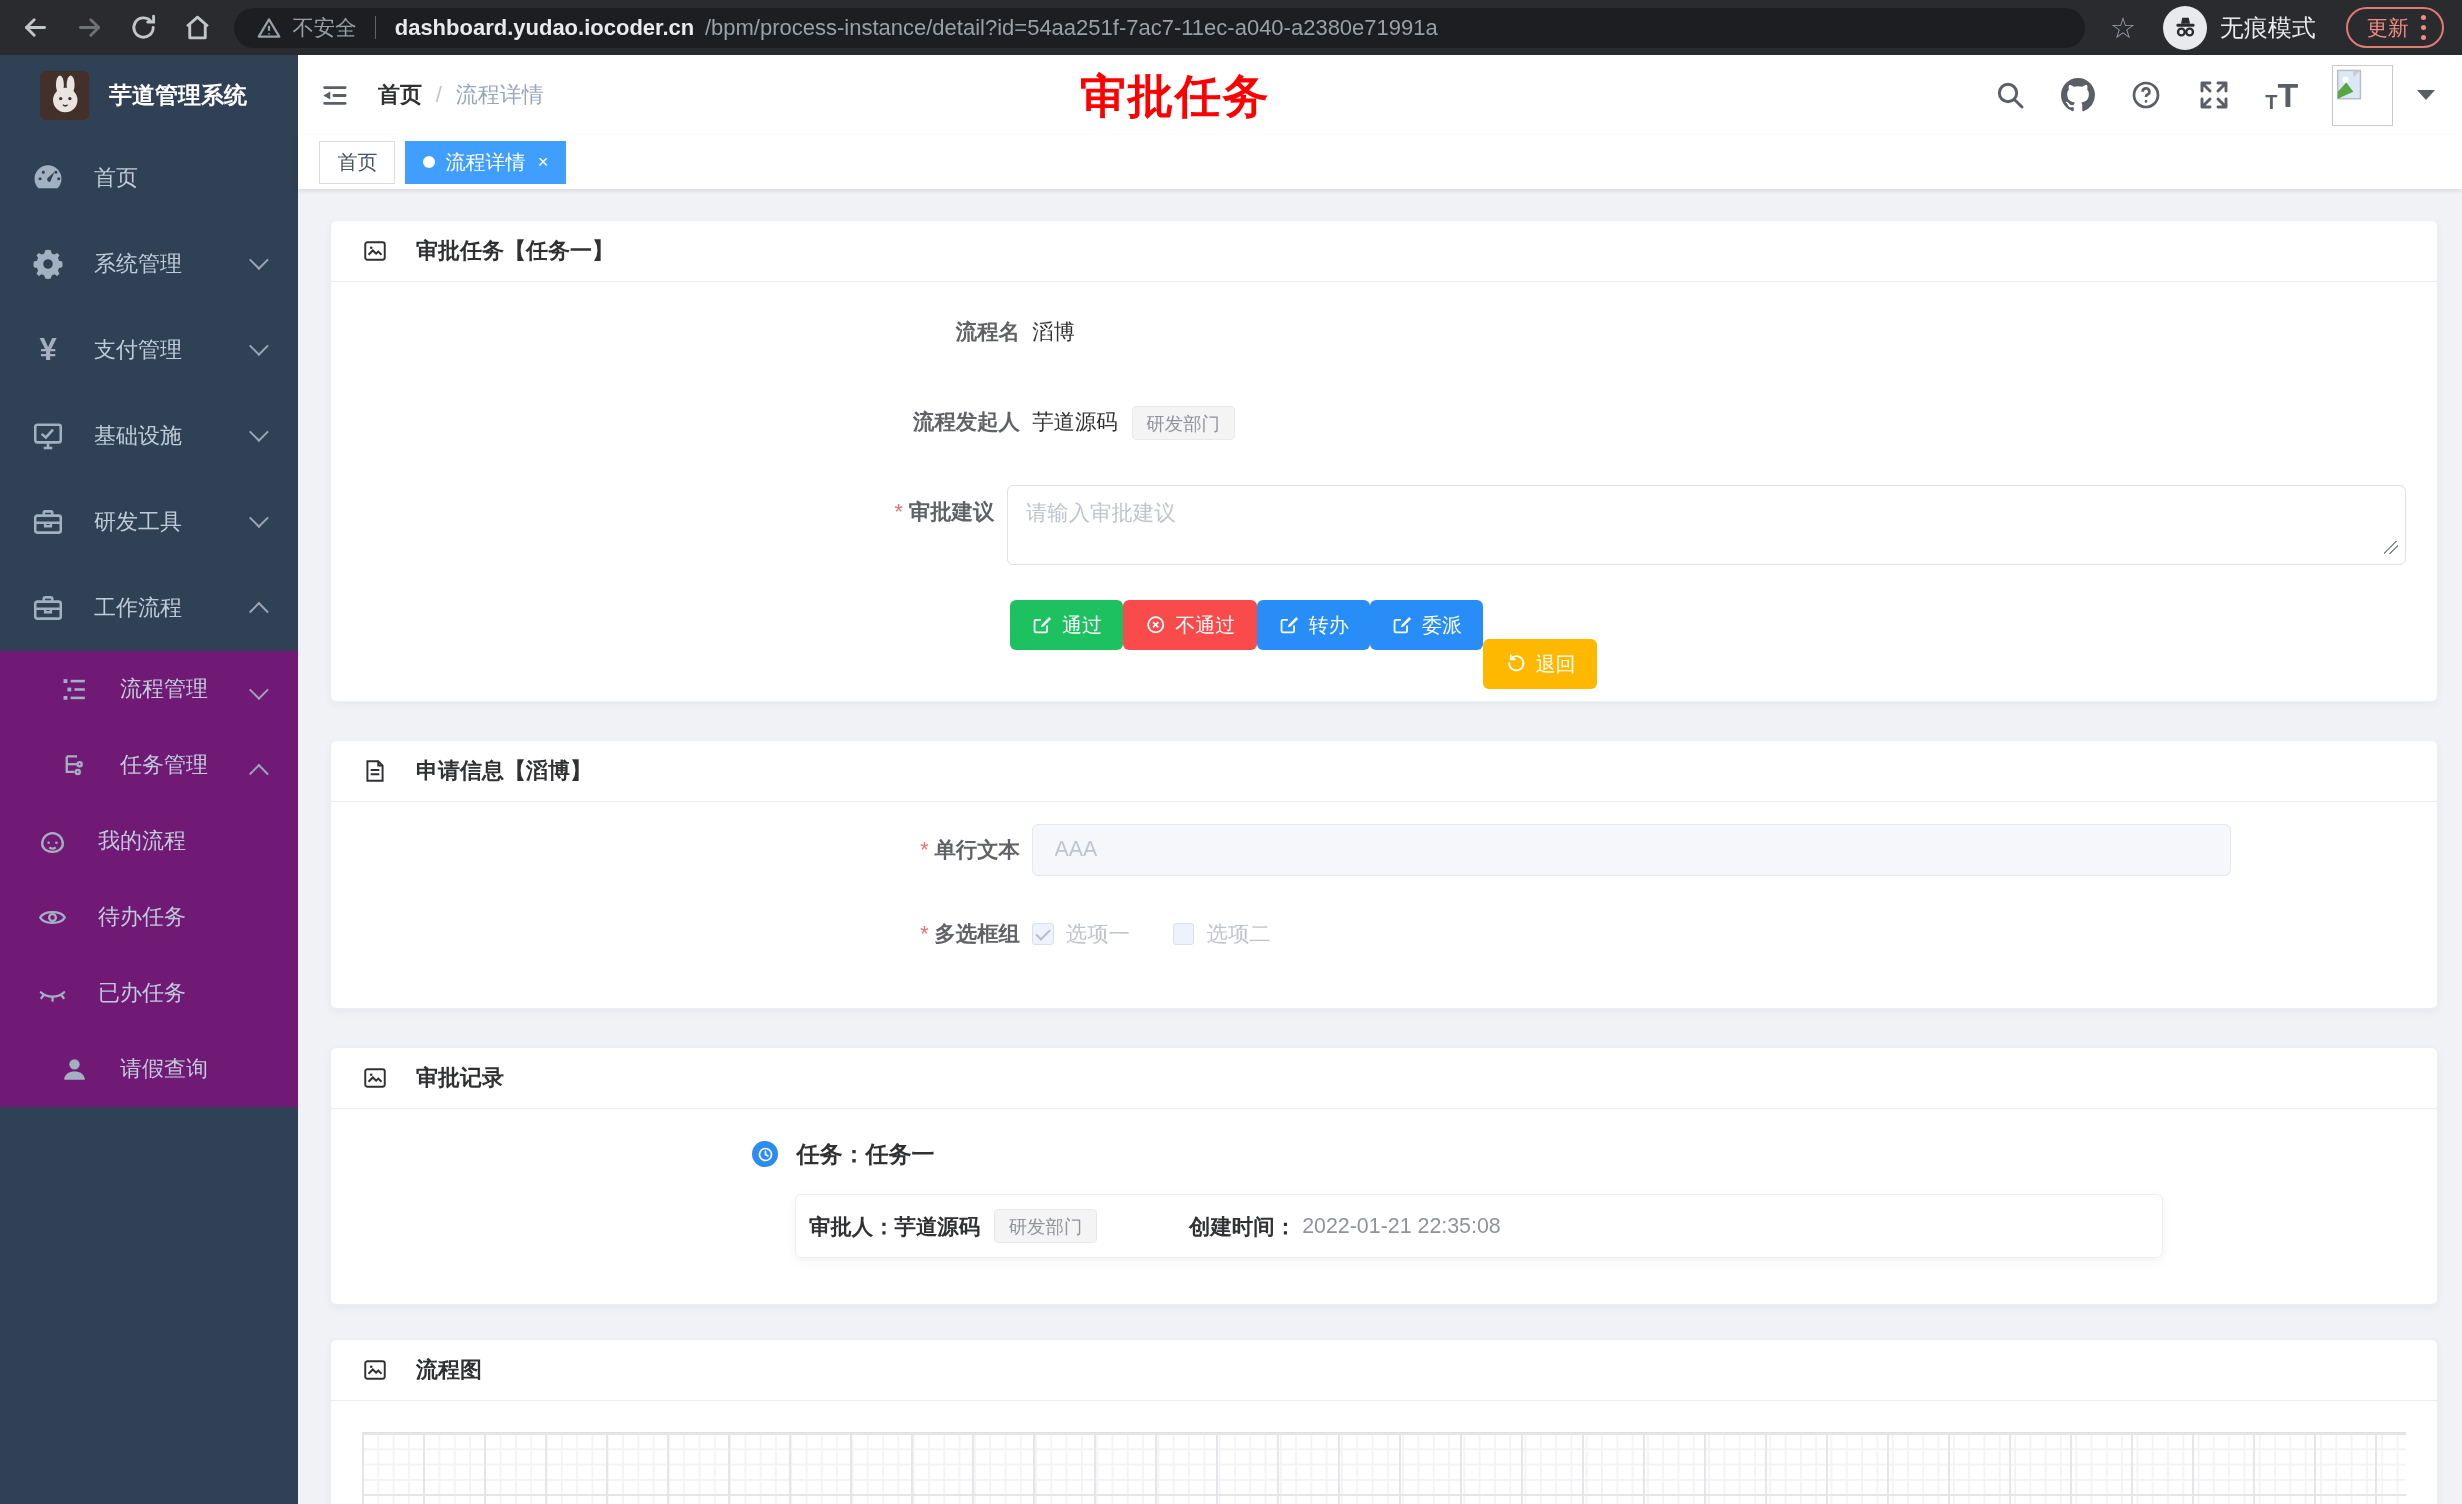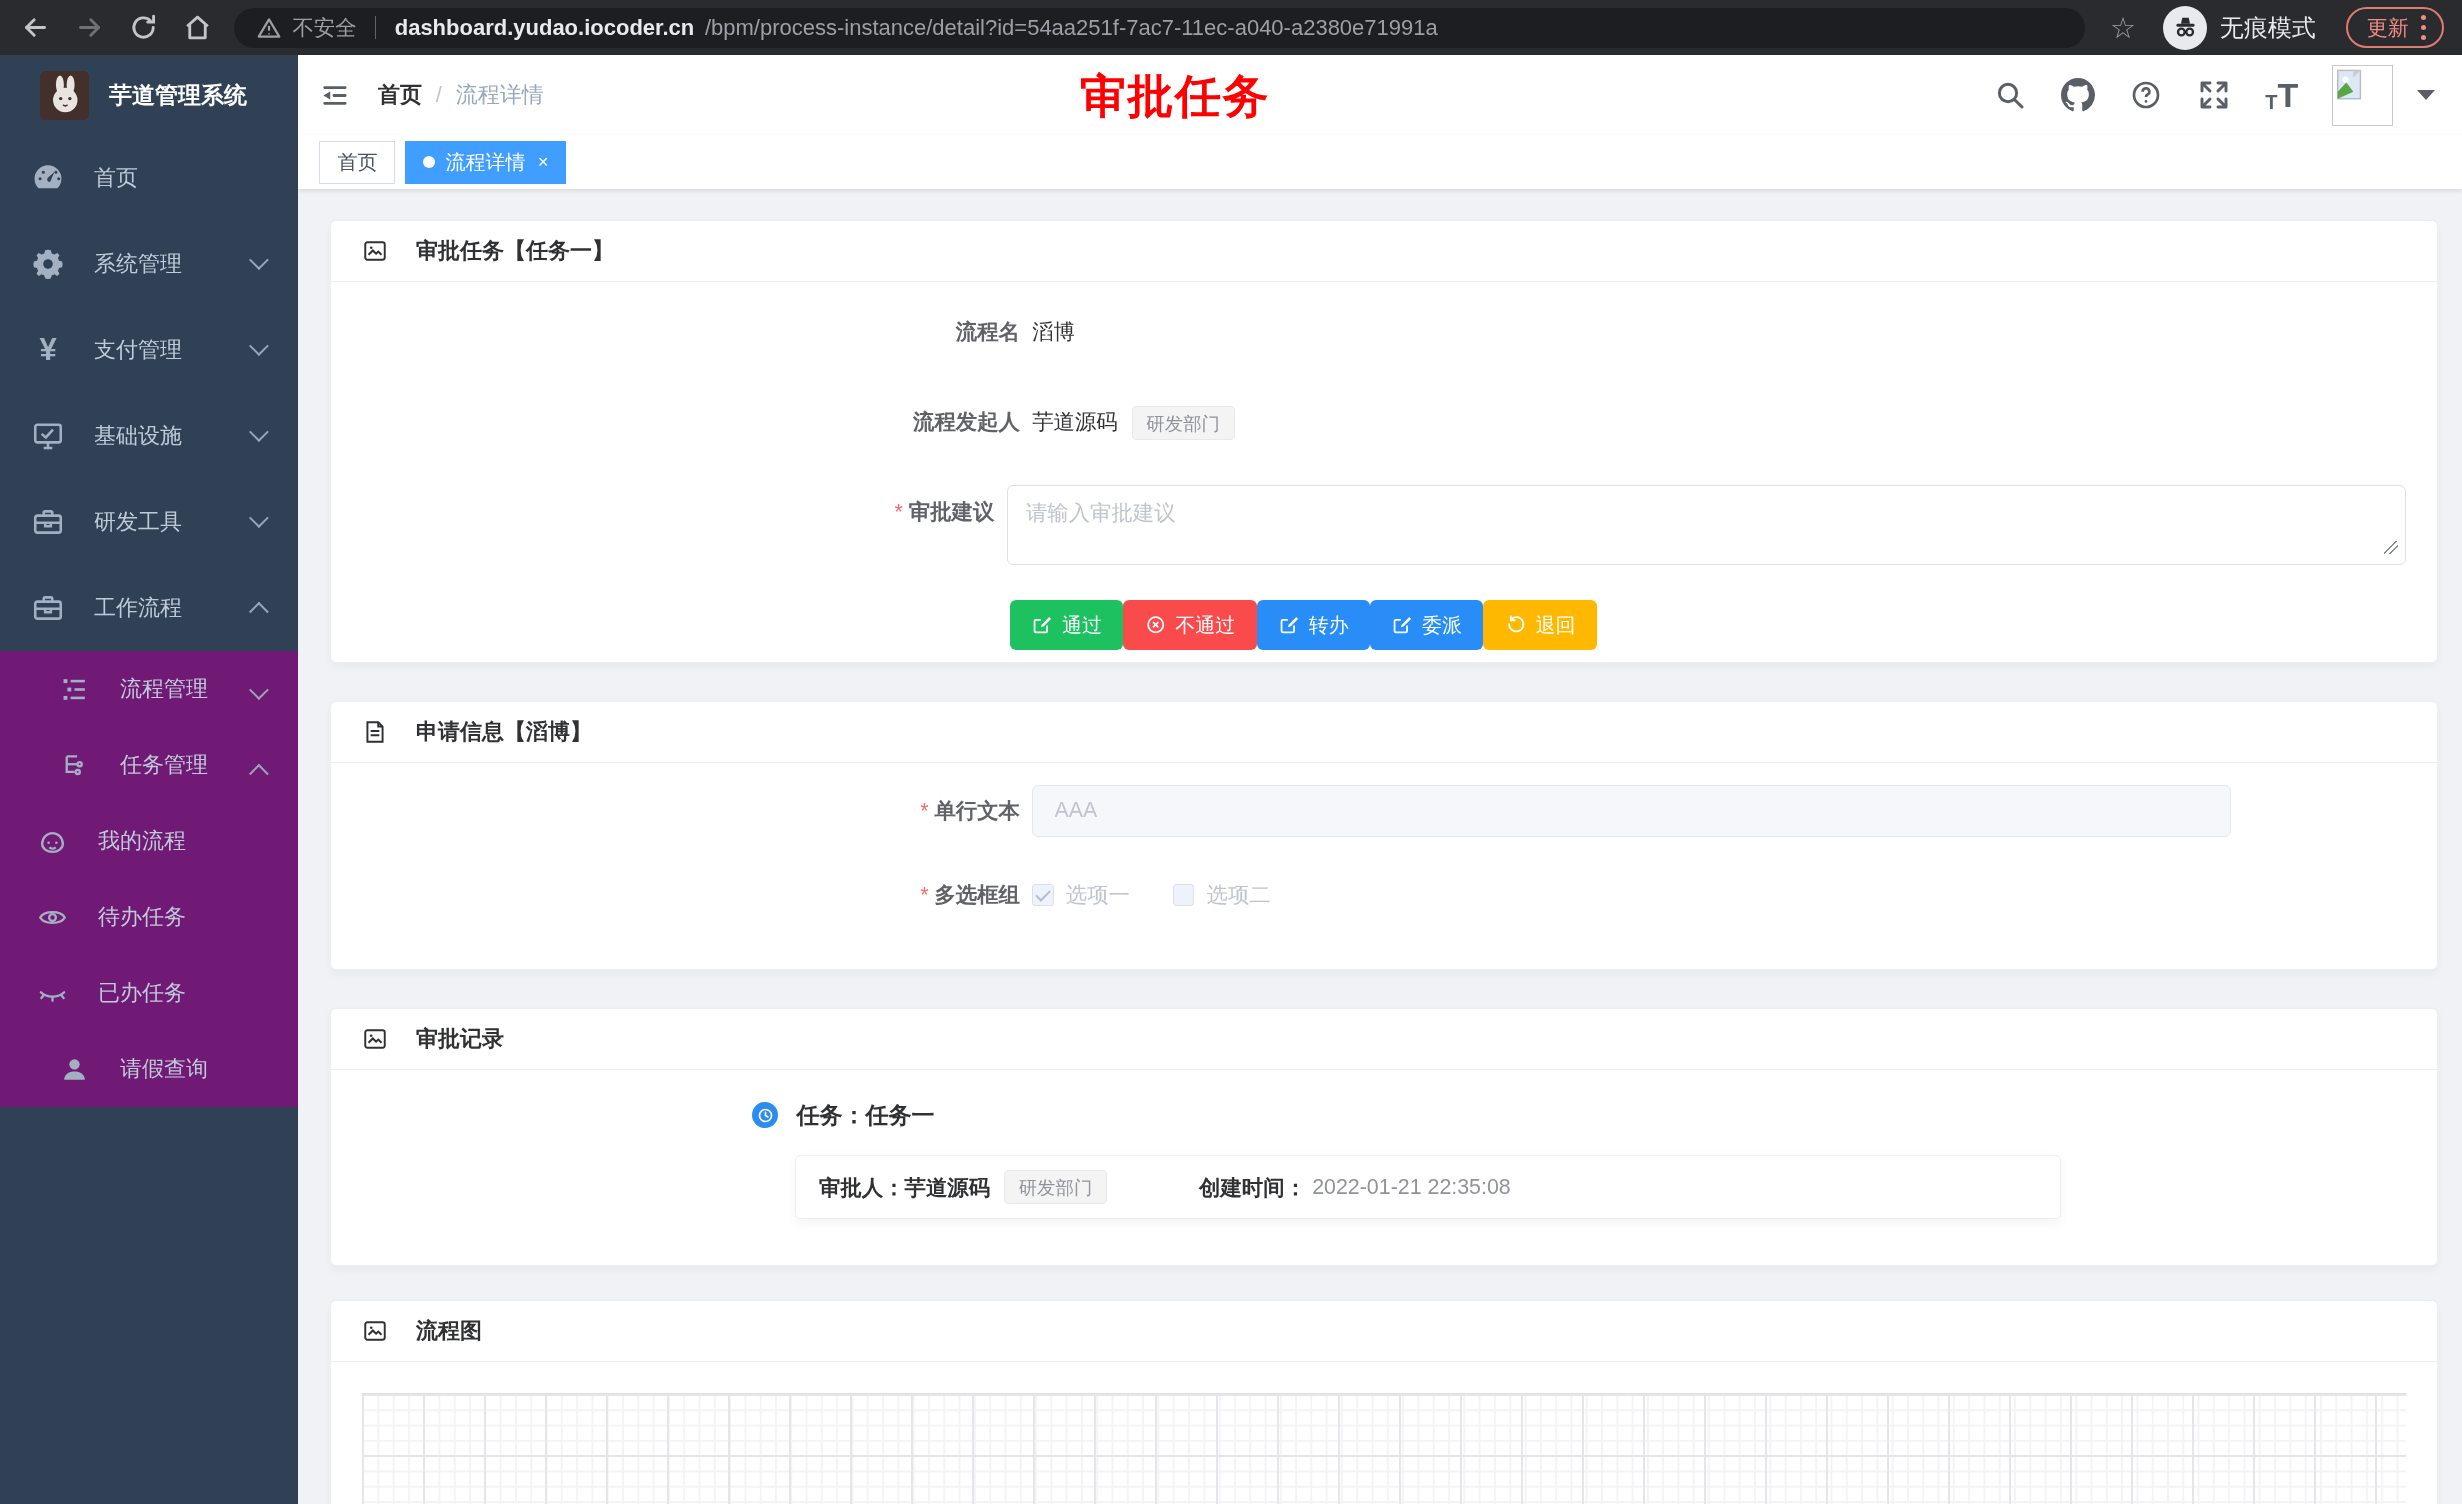--- a/index.html
+++ b/index.html
@@ -103,37 +103,37 @@
                       transparent 64%, #8a8f99 64%, #8a8f99 72%, transparent 72%); }
 
   .btn-row { margin-left:648px; display:flex; margin-bottom:0; }
   .btn { height:50px; display:inline-flex; align-items:center; gap:9.2px; padding:0 21.4px;
     border:none; border-radius:6.1px; color:#fff; font-size:20px; cursor:pointer;
     font-family:inherit; white-space:nowrap; }
   .btn .ico { width:21.4px; height:21.4px; color:#fff; }
   .btn.success { background:#1ec15f; }
   .btn.danger  { background:#f94b4b; }
   .btn.primary { background:#288df7; }
-  .btn.warning { background:#ffb800; }
+  .btn.warning { background:#ffb800;margin-top:39px; }
 
   input.dis-input { width:1199px; height:52px; background:#f5f7fa; border:1.5px solid #e4e7ed;
     border-radius:6.1px; padding:0 21.4px; font-size:21.4px; color:#c0c4cc; outline:none; font-family:inherit; }
 
   .cb-group { display:flex; align-items:center; gap:43px; height:55px; }
   .cb-item { display:flex; align-items:center; gap:12.2px; }
   .cb-box { width:21.4px; height:21.4px; border:1.5px solid #dcdfe6; border-radius:3.1px; background:#edf2fc; position:relative; }
   .cb-box.checked::after { content:""; position:absolute; left:6.1px; top:1.5px; width:6.1px; height:12.2px;
     border-right:2.3px solid #b6bcc5; border-bottom:2.3px solid #b6bcc5; transform:rotate(45deg); }
   .cb-label { font-size:21.4px; color:#c0c4cc; }
 
   .timeline-row { display:flex; align-items:center; gap:18.4px; margin-left:390px; height:55px; }
   .tl-clock { width:26px; height:26px; border-radius:50%; background:#2d8cf0; display:flex; align-items:center; justify-content:center; }
   .tl-title { font-size:23px; font-weight:700; color:#303133; }
-  .record-box { margin:12.2px 0 0 433px; width:1266px; height:64px; border:1.5px solid #ebeef5; border-radius:6.1px;
-    box-shadow:0 3.1px 10.7px rgba(0,0,0,.05); display:flex; align-items:center; padding:0 23px; font-size:21.4px; }
+  .record-box { margin:12.2px 0 0 433px; width:1368px; height:64px; border:1.5px solid #ebeef5; border-radius:6.1px;
+    box-shadow:0 3.1px 10.7px rgba(0,0,0,.05); display:flex; align-items:center; padding:0 13px; font-size:21.4px; }
   .rec-strong { color:#303133; font-weight:600; }
   .rec-time { color:#909399; margin-left:6.1px; }
   .rec-gap { width:92px; }
 
   .diagram-card { height:459px; margin-bottom:0; }
   .diagram-body { padding:31px 31px 0; height:398px; }
   .bpmn-grid { width:100%; height:352px; border-top:1.5px solid #e0e0e4;
     background-color:#fff;
     background-image:
       linear-gradient(#e6e6ea 1.5px, transparent 1.5px),

